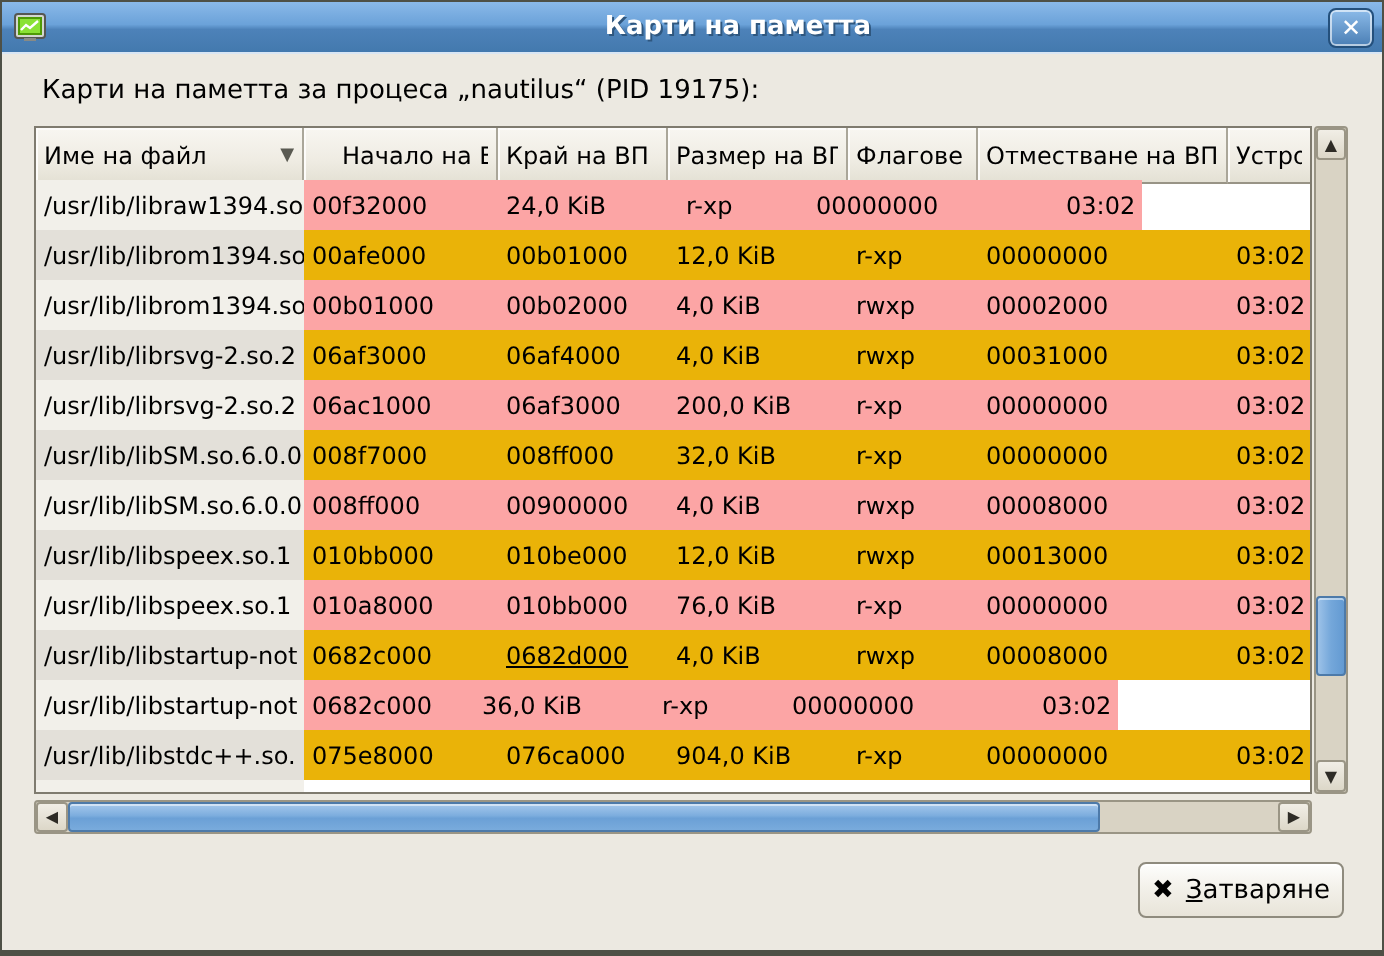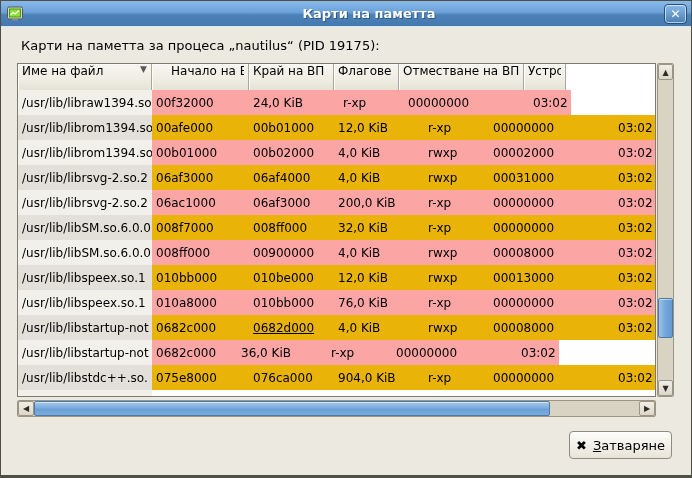--- a/index.html
+++ b/index.html
@@ -48,21 +48,21 @@
     position:absolute; left:16px; top:62px; width:639px; height:334px;
     border:1px solid #7f7b6f; background:#fff; overflow:hidden;
   }
   .thead { display:flex; height:26px; }
   .hcell {
     height:28px;
     background:linear-gradient(to bottom,#f8f6f1 0%,#efece3 60%,#e4e1d4 100%);
     border-right:1px solid #aaa699; border-bottom:1px solid #989486;
     box-shadow:inset 1px 1px 0 #fdfcfa;
     font-size:12px; color:#000;
-    display:flex; align-items:flex-start; padding:0 4px;
+    display:flex; align-items:center; padding:0 4px;
     white-space:nowrap; overflow:hidden; flex:none;
   }
   .hcell .hlabel { overflow:hidden; white-space:nowrap; }
   .sort-arrow { margin-left:auto; font-size:9px; color:#5a5a52; padding-left:3px; }
   .trow { display:flex; height:25px; }
   .tcell {
     height:25px; font-size:12px; color:#000;
     padding:0 4px; display:flex; align-items:center;
     white-space:nowrap; overflow:hidden; flex:none;
   }
@@ -144,20 +144,23 @@
         <div class="hcell" style="width: 134px;">
           <span class="hlabel">Име на файл</span>
           <span class="sort-arrow">▼</span>
         </div>
         <div class="hcell" style="width: 97px; padding-left: 19px;">
           <span class="hlabel">Начало на ВП</span>
         </div>
         <div class="hcell" style="width: 85px;">
           <span class="hlabel">Край на ВП</span>
         </div>
+        <div class="hcell" style="width: 90px;">
+          <span class="hlabel">Размер на ВП</span>
+        </div>
         <div class="hcell" style="width: 65px;">
           <span class="hlabel">Флагове</span>
         </div>
         <div class="hcell" style="width: 125px;">
           <span class="hlabel">Отместване на ВП</span>
         </div>
         <div class="hcell" style="width: 42px;">
           <span class="hlabel">Устрой</span>
         </div>
       </div>

